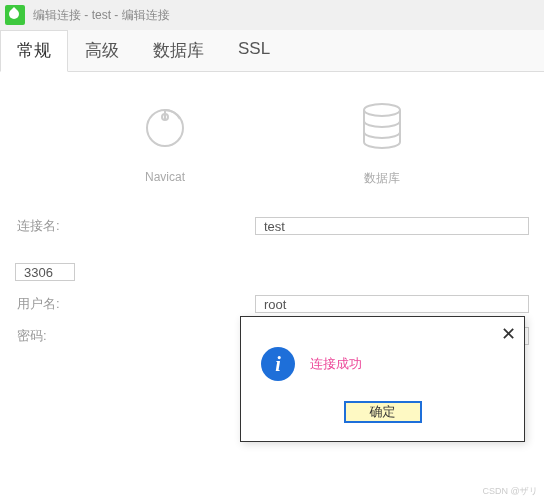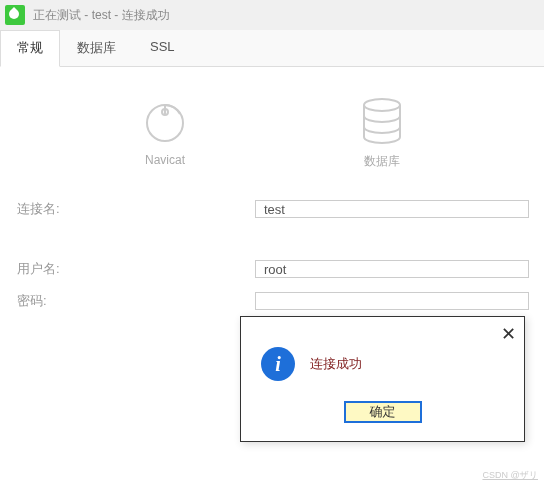--- a/index.html
+++ b/index.html
@@ -2,51 +2,52 @@
 <html><head>
 <meta charset="utf-8">
 <style>
 * { margin: 0; padding: 0; box-sizing: border-box; font-family: "Microsoft YaHei", Arial, sans-serif; }
 body { width: 544px; height: 502px; background: #fff; overflow: hidden; position: relative; }
 .titlebar { height: 30px; background: #f0f0f0; display: flex; align-items: center; padding-left: 5px; }
 .app-icon { width: 20px; height: 20px; background: #3ec93e; border-radius: 2px; margin-right: 8px; position: relative; }
 .app-icon::after { content: ""; position: absolute; left: 4px; top: 4px; width: 10px; height: 10px; background: #fff; border-radius: 50% 0 50% 50%; transform: rotate(-45deg); }
 .title-text { font-size: 12px; color: #888; }
 .tabs { display: flex; border-bottom: 1px solid #ddd; background: #f9f9f9; }
-.tab { padding: 8px 16px; font-size: 13px; color: #555; cursor: pointer; border: 1px solid transparent; }
+.tab { padding: 8px 16px; font-size: 17px; color: #555; cursor: pointer; border: 1px solid transparent; }
 .tab.active { background: #fff; border: 1px solid #ddd; border-bottom: 1px solid #fff; color: #333; font-weight: 500; margin-bottom: -1px; }
 .content { padding: 20px 15px; }
 .icon-row { display: flex; justify-content: space-around; align-items: center; margin: 10px 40px 30px; }
 .icon-block { text-align: center; }
-.icon-block .lbl { font-size: 12px; color: #aaa; margin-top: 4px; }
+.icon-block .lbl { font-size: 12px; color: #aaa; margin-top: 16px; }
 .navicat-icon svg, .db-icon svg { stroke: #ccc; fill: none; stroke-width: 2; }
 .form-row { display: flex; align-items: center; margin-bottom: 14px; }
 .form-label { width: 240px; font-size: 13px; color: #999; padding-left: 2px; }
 .form-input { flex: 1; border: 1px solid #ccc; padding: 4px 8px; font-size: 13px; color: #555; height: 18px; background: #fff; }
 .form-input.short { width: 60px; flex: none; }
 .dialog { position: absolute; left: 240px; top: 316px; width: 285px; background: #fff; border: 1px solid #333; box-shadow: 2px 2px 8px rgba(0,0,0,0.15); }
 .dialog-close { position: absolute; right: 8px; top: 6px; font-size: 18px; color: #333; cursor: pointer; font-family: Arial; }
 .dialog-body { display: flex; align-items: center; padding: 30px 20px 20px; }
 .info-icon { width: 34px; height: 34px; border-radius: 50%; background: #1e6fd9; color: #fff; display: flex; align-items: center; justify-content: center; font-family: Georgia, serif; font-style: italic; font-weight: bold; font-size: 20px; margin-right: 15px; flex-shrink: 0; }
-.dialog-msg { font-size: 13px; color: #7f1d1d; }
+.dialog-msg { font-size: 13px; color: #ec4899; }
 .dialog-footer { text-align: center; padding-bottom: 18px; }
 .ok-btn { border: 2px solid #1e6fd9; background: #fef9c3; padding: 0 24px; font-size: 13px; color: #333; cursor: pointer; }
-.watermark { position: absolute; right: 6px; bottom: 20px; font-size: 9px; color: #ccc; text-decoration: underline; }
+.watermark { position: absolute; right: 6px; bottom: 4px; font-size: 9px; color: #ccc; }
 .gap { height: 14px; }
 </style>
 </head>
 <body>
 
 <div class="titlebar">
   <div class="app-icon"></div>
-  <span class="title-text">正在测试 - test - 连接成功</span>
+  <span class="title-text">编辑连接 - test - 编辑连接</span>
 </div>
 
 <div class="tabs">
   <div class="tab active">常规</div>
+  <div class="tab">高级</div>
   <div class="tab">数据库</div>
   <div class="tab">SSL</div>
 </div>
 
 <div class="content">
   <div class="icon-row">
     <div class="icon-block">
       <div class="navicat-icon">
         <svg width="50" height="44" viewBox="0 0 50 44">
             <circle cx="25" cy="22" r="18"></circle>
@@ -68,20 +69,21 @@
       <div class="lbl">数据库</div>
     </div>
   </div>
 
   <div class="form-row">
     <div class="form-label">连接名:</div>
     <input class="form-input" value="test" style="">
   </div>
   <div class="gap"></div>
   <div class="form-row">
+    <input class="form-input short" value="3306" style="">
   </div>
   <div class="form-row">
     <div class="form-label">用户名:</div>
     <input class="form-input" value="root" style="">
   </div>
   <div class="form-row">
     <div class="form-label">密码:</div>
     <input class="form-input" type="password" value="" style="">
   </div>
 </div>

